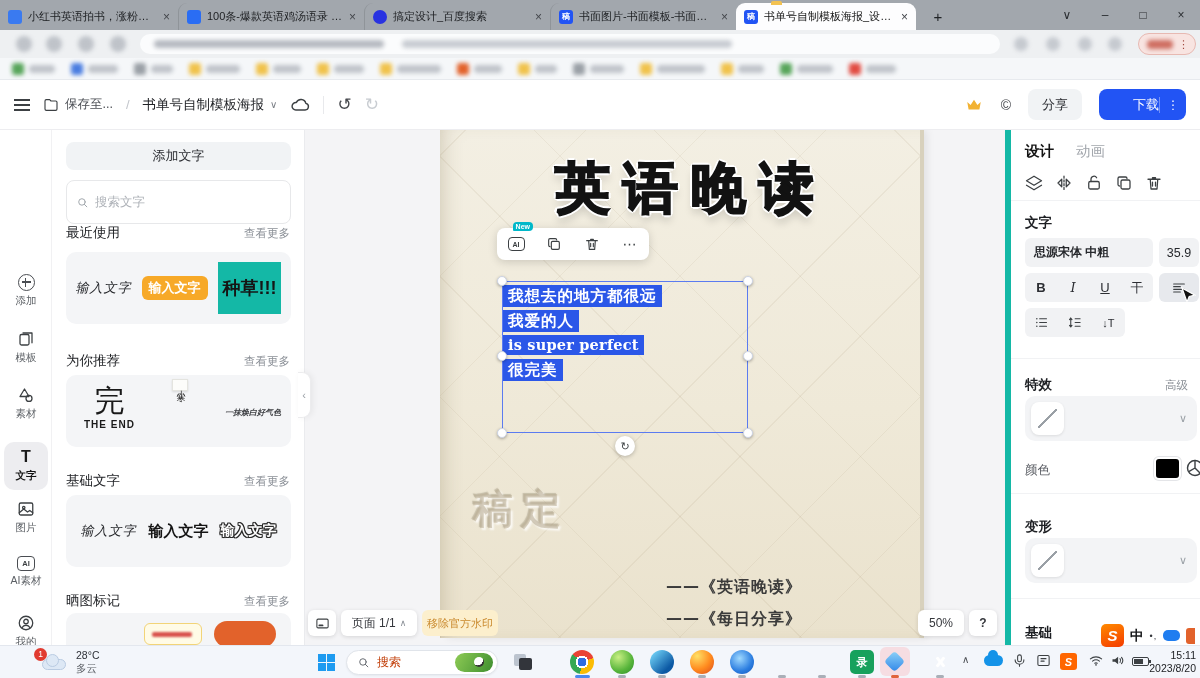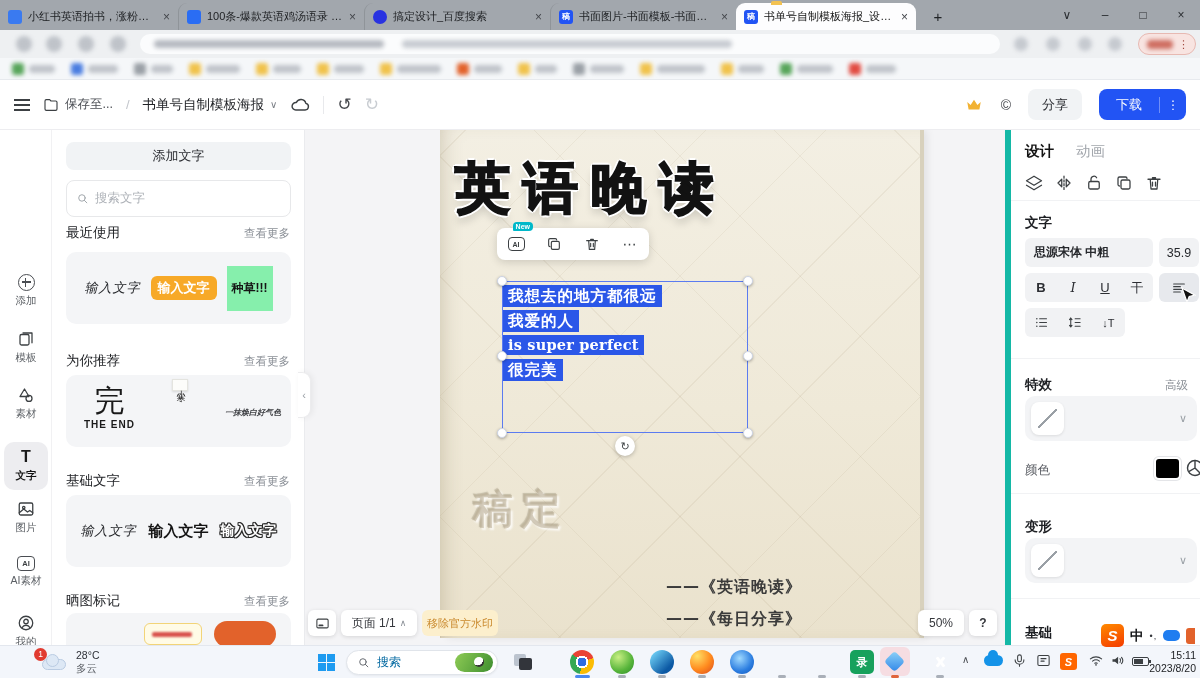--- a/index.html
+++ b/index.html
@@ -46,50 +46,50 @@
 .slash{color:#c2c5cb;font-size:13px}
 .doctitle{display:flex;align-items:center;gap:6px;font-size:13.5px;color:#202226;font-weight:500}
 .doctitle .ch{color:#7b7f86;font-size:10px}
 .vdiv{width:1px;height:18px;background:#e8e9ec}
 .undo{color:#47494e;font-size:17px}
 .redo{color:#c8ccd1;font-size:17px}
 .tbright{margin-left:auto;display:flex;align-items:center;gap:17px}
 .copyr{color:#46484d;font-size:14px}
 .sharebtn{width:54px;height:31px;border-radius:8px;background:#f1f3f5;color:#2c2e33;font-size:13px;display:flex;align-items:center;justify-content:center}
 .dlbtn{height:31px;border-radius:8px;background:#2254f4;color:#fff;display:flex;align-items:center}
-.dlbtn .lab{width:60px;text-align:center;font-size:13px}
+.dlbtn .lab{width:60px;text-align:right;font-size:13px}
 .dlbtn .sep{width:1px;height:16px;background:rgba(255,255,255,.35)}
 .dlbtn .dots{width:26px;text-align:center;font-size:12px}
 
 
 .rail{position:absolute;left:0;top:130px;width:52px;height:515px;background:#fff;border-right:1px solid #f1f1f3}
 .ritem{position:absolute;left:0;width:52px;text-align:center;color:#5c6065}
 .ritem .lab{font-size:10.5px;margin-top:3px;display:block}
 .ritem .ig{display:flex;justify-content:center}
 .ritem.active{color:#141414}
 .activebg{position:absolute;left:4px;top:312px;width:44px;height:48px;background:#ededf0;border-radius:10px}
 .circplus{width:17px;height:17px;border:1.6px solid #4a4d52;border-radius:50%;position:relative}
 .circplus:before,.circplus:after{content:"";position:absolute;background:#4a4d52}
 .circplus:before{left:3px;right:3px;top:6px;height:1.6px}
 .circplus:after{top:3px;bottom:3px;left:6px;width:1.6px}
 .ticon{font-size:16px;font-weight:600;color:#1a1a1a;line-height:18px}
 .aiicon{width:18px;height:15px;border:1.5px solid #4a4d52;border-radius:4px;font-size:7.5px;font-weight:bold;color:#3c4043;display:flex;align-items:center;justify-content:center;position:relative}
 
 
 .panel{position:absolute;left:52px;top:130px;width:253px;height:515px;background:#fff;border-right:1px solid #eaebee;overflow:hidden}
 .addtext{position:absolute;left:14px;top:12px;width:225px;height:28px;background:#f1f3f5;border-radius:8px;display:flex;align-items:center;justify-content:center;font-size:13px;color:#2c2e33}
-.psearch{position:absolute;left:14px;top:50px;width:225px;height:37px;border:1px solid #e7e8ea;border-radius:8px;display:flex;align-items:center;gap:6px;padding:0 9px;color:#aeb2b8;font-size:12.5px}
+.psearch{position:absolute;left:14px;top:50px;width:225px;height:44px;border:1px solid #e7e8ea;border-radius:8px;display:flex;align-items:center;gap:6px;padding:0 9px;color:#aeb2b8;font-size:12.5px}
 .sechead{position:absolute;left:14px;right:14px;display:flex;justify-content:space-between;align-items:center}
 .sechead .tt{font-size:13.5px;font-weight:normal;color:#1d1f23}
 .sechead .more{font-size:11.5px;color:#8b9097}
 .pcard{position:absolute;left:14px;width:225px;height:72px;background:#f4f5f7;border-radius:10px}
 .c1{top:122px;display:flex;align-items:center;justify-content:center;gap:10px}
 .scripttxt{font-family:"DejaVu Serif",serif;font-style:italic;font-size:13px;color:#26282c;letter-spacing:1px}
 .orangechip{background:#f7a928;border-radius:6px;color:#fff;font-weight:bold;font-size:13px;padding:3px 7px}
-.yellowchip{background:#86efac;color:#151515;font-weight:900;font-size:12px;padding:14px 5px}
+.yellowchip{background:#14b8a6;color:#151515;font-weight:900;font-size:18px;padding:14px 5px}
 .c2{top:245px}
 .endblk{position:absolute;left:18px;top:10px;text-align:center;color:#1a1a1a}
 .endblk .m{font-family:"DejaVu Serif",serif;font-size:30px;line-height:32px}
 .endblk .s{font-size:10px;font-weight:bold;letter-spacing:1px}
 .tagwrap{position:absolute;left:104px;top:4px;width:20px;text-align:center}
 .tagpin{width:11px;height:11px;border-radius:50%;background:radial-gradient(circle at 35% 35%,#fff,#b9bdc2);margin:0 auto 1px;box-shadow:0 1px 2px rgba(0,0,0,.25)}
 .tagbody{width:16px;margin:0 auto;background:#fcfcfa;border:1px solid #e4e4df;box-shadow:0 1px 2px rgba(0,0,0,.12);font-size:9px;color:#222;padding:3px 0;writing-mode:vertical-rl;letter-spacing:2px}
 .tagdot{width:4px;height:4px;background:#c0392b;border-radius:50%;margin:1px auto 0}
 .slogan{position:absolute;right:10px;top:32px;font-size:8px;color:#3c3e42;font-style:italic;font-weight:bold}
 .c3{top:365px;display:flex;align-items:center;justify-content:center;gap:12px}
@@ -97,21 +97,21 @@
 .outlinetxt{font-size:14px;font-weight:900;color:#fff;text-shadow:-1px 0 #2a2a2a,1px 0 #2a2a2a,0 -1px #2a2a2a,0 1px #2a2a2a,-1px -1px #2a2a2a,1px 1px #2a2a2a,-1px 1px #2a2a2a,1px -1px #2a2a2a}
 .c4{top:483px;height:60px}
 .bubble{position:absolute;left:78px;top:10px;width:58px;height:22px;background:#fffbe6;border:1px solid #f2d478;border-radius:6px}
 .bubble i{position:absolute;left:7px;top:8px;width:40px;height:5px;background:#d9534f;border-radius:2px;filter:blur(1px);display:block}
 .blob{position:absolute;left:148px;top:8px;width:62px;height:26px;background:#e2622b;border-radius:13px}
 .collapse{position:absolute;left:298px;top:372px;width:13px;height:46px;background:#fff;border:1px solid #ececee;border-left:none;border-radius:0 9px 9px 0;box-shadow:2px 0 6px rgba(0,0,0,.06);display:flex;align-items:center;justify-content:center;color:#9aa0a6;font-size:11px;z-index:5}
 
 
 .canvas{position:absolute;left:305px;top:130px;width:700px;height:515px;background:#f4f4f6;overflow:hidden}
 .poster{position:absolute;left:135px;top:0;width:480px;height:508px;background-image:repeating-linear-gradient(45deg,rgba(155,135,100,.10) 0 1px,transparent 1px 85px),repeating-linear-gradient(-45deg,rgba(155,135,100,.10) 0 1px,transparent 1px 85px),linear-gradient(180deg,#f3efe3 0%,#efe9d8 55%,#eae2cd 100%);box-shadow:inset 14px 0 22px -14px rgba(110,90,50,.3),4px 0 0 #d8d1bd,7px 0 8px rgba(0,0,0,.08)}
-.ptitle{position:absolute;left:150px;top:22px;width:372px;text-align:left;font-size:55px;font-weight:900;letter-spacing:13px;color:#121212;-webkit-text-stroke:2px #121212;text-shadow:-3px 0 #fff,3px 0 #fff,0 -3px #fff,0 3px #fff,-2px -2px #fff,2px 2px #fff,-2px 2px #fff,2px -2px #fff,0 7px 9px rgba(0,0,0,.18);white-space:nowrap}
+.ptitle{position:absolute;left:150px;top:22px;width:372px;text-align:right;font-size:55px;font-weight:900;letter-spacing:13px;color:#121212;-webkit-text-stroke:2px #121212;text-shadow:-3px 0 #fff,3px 0 #fff,0 -3px #fff,0 3px #fff,-2px -2px #fff,2px 2px #fff,-2px 2px #fff,2px -2px #fff,0 7px 9px rgba(0,0,0,.18);white-space:nowrap}
 .floattb{position:absolute;left:192px;top:98px;width:152px;height:32px;background:#fff;border-radius:8px;box-shadow:0 2px 10px rgba(0,0,0,.16);display:flex}
 .floattb .cell{width:38px;display:flex;align-items:center;justify-content:center;position:relative}
 .aibox{width:17px;height:14px;border:1.5px solid #3c4043;border-radius:4px;font-size:7px;font-weight:bold;color:#3c4043;display:flex;align-items:center;justify-content:center}
 .floattb .newb{position:absolute;top:-6px;right:2px;background:#00b8c9;color:#fff;font-size:7px;padding:1px 3px;border-radius:4px 4px 4px 1px;font-weight:bold}
 .moredots{color:#3c4043;font-size:14px;letter-spacing:1px}
 .selbox{position:absolute;left:197px;top:151px;width:246px;height:152px;border:1.5px solid #5b7bf0;padding-top:2px}
 .tline{height:24.6px;line-height:24.6px;white-space:nowrap}
 .tline span{background:#2b57e8;color:#fff;font-family:"DejaVu Serif",serif;font-weight:600;padding:1px 5px 2px}
 .tline.en span{font-size:14.5px;letter-spacing:.2px}
 .tline.cn span{font-size:15.5px;letter-spacing:1px}
@@ -169,21 +169,21 @@
 .taskbar{position:absolute;left:0;top:645px;width:1200px;height:33px;background:#f3f6fb;border-top:1px solid #e3e7ee}
 .weather{position:absolute;left:40px;top:3px;display:flex;gap:8px;align-items:center}
 .cloudw{position:relative;width:28px;height:18px}
 .cloudw .c{position:absolute;background:#dde8f5;border:1px solid #b9cbe2;border-radius:50%}
 .wbadge{position:absolute;left:-6px;top:-5px;width:13px;height:13px;background:#e13b30;color:#fff;border-radius:50%;font-size:8.5px;display:flex;align-items:center;justify-content:center;z-index:2}
 .wtxt{font-size:10.5px;color:#2e3137;line-height:12.5px}
 .wtxt .d{color:#5c6066}
 .winlogo{position:absolute;left:318px;top:8px;width:17px;height:17px;display:grid;grid-template-columns:8px 8px;grid-template-rows:8px 8px;gap:1px}
 .winlogo i{background:#1e9bf0;display:block}
 .tsearch{position:absolute;left:346px;top:4px;width:152px;height:25px;background:#fff;border:1px solid #e0e4ea;border-radius:13px;display:flex;align-items:center;gap:7px;padding:0 4px 0 10px;box-shadow:0 1px 2px rgba(0,0,0,.05)}
-.tsearch .lab{font-size:12px;color:#0369a1;flex:1}
+.tsearch .lab{font-size:12px;color:#c2410c;flex:1}
 .ball{width:38px;height:19px;border-radius:10px;background:linear-gradient(120deg,#8ecb55,#3e8e2f);position:relative;overflow:hidden}
 .ball:after{content:"";position:absolute;right:9px;top:4px;width:10px;height:10px;border-radius:50%;background:radial-gradient(circle at 35% 30%,#fff 55%,#333 58%)}
 .taskview{position:absolute;left:514px;top:8px;width:20px;height:17px}
 .taskview .b1{position:absolute;left:0;top:0;width:12px;height:12px;background:#bcc4cf;border-radius:2px}
 .taskview .b2{position:absolute;left:5px;top:4px;width:13px;height:12px;background:#32353b;border-radius:2px}
 .app{position:absolute;top:650px;width:24px;height:24px;border-radius:5px}
 .i-chrome{border-radius:50%;background:radial-gradient(circle at 50% 50%,#2f6ce0 0 26%,#fff 26% 38%,transparent 38%),conic-gradient(from -50deg,#e94335 0 120deg,#fbbc04 0 240deg,#34a853 0 360deg)}
 .i-green{border-radius:50%;background:radial-gradient(circle at 35% 30%,#c8ef83,#56b43a 60%,#2c8a2a)}
 .i-edge{border-radius:50%;background:linear-gradient(135deg,#6fd0f6 10%,#0c59a4 75%)}
 .i-ff{border-radius:50%;background:radial-gradient(circle at 30% 25%,#ffe066,#ff8a1e 55%,#d8491f)}

